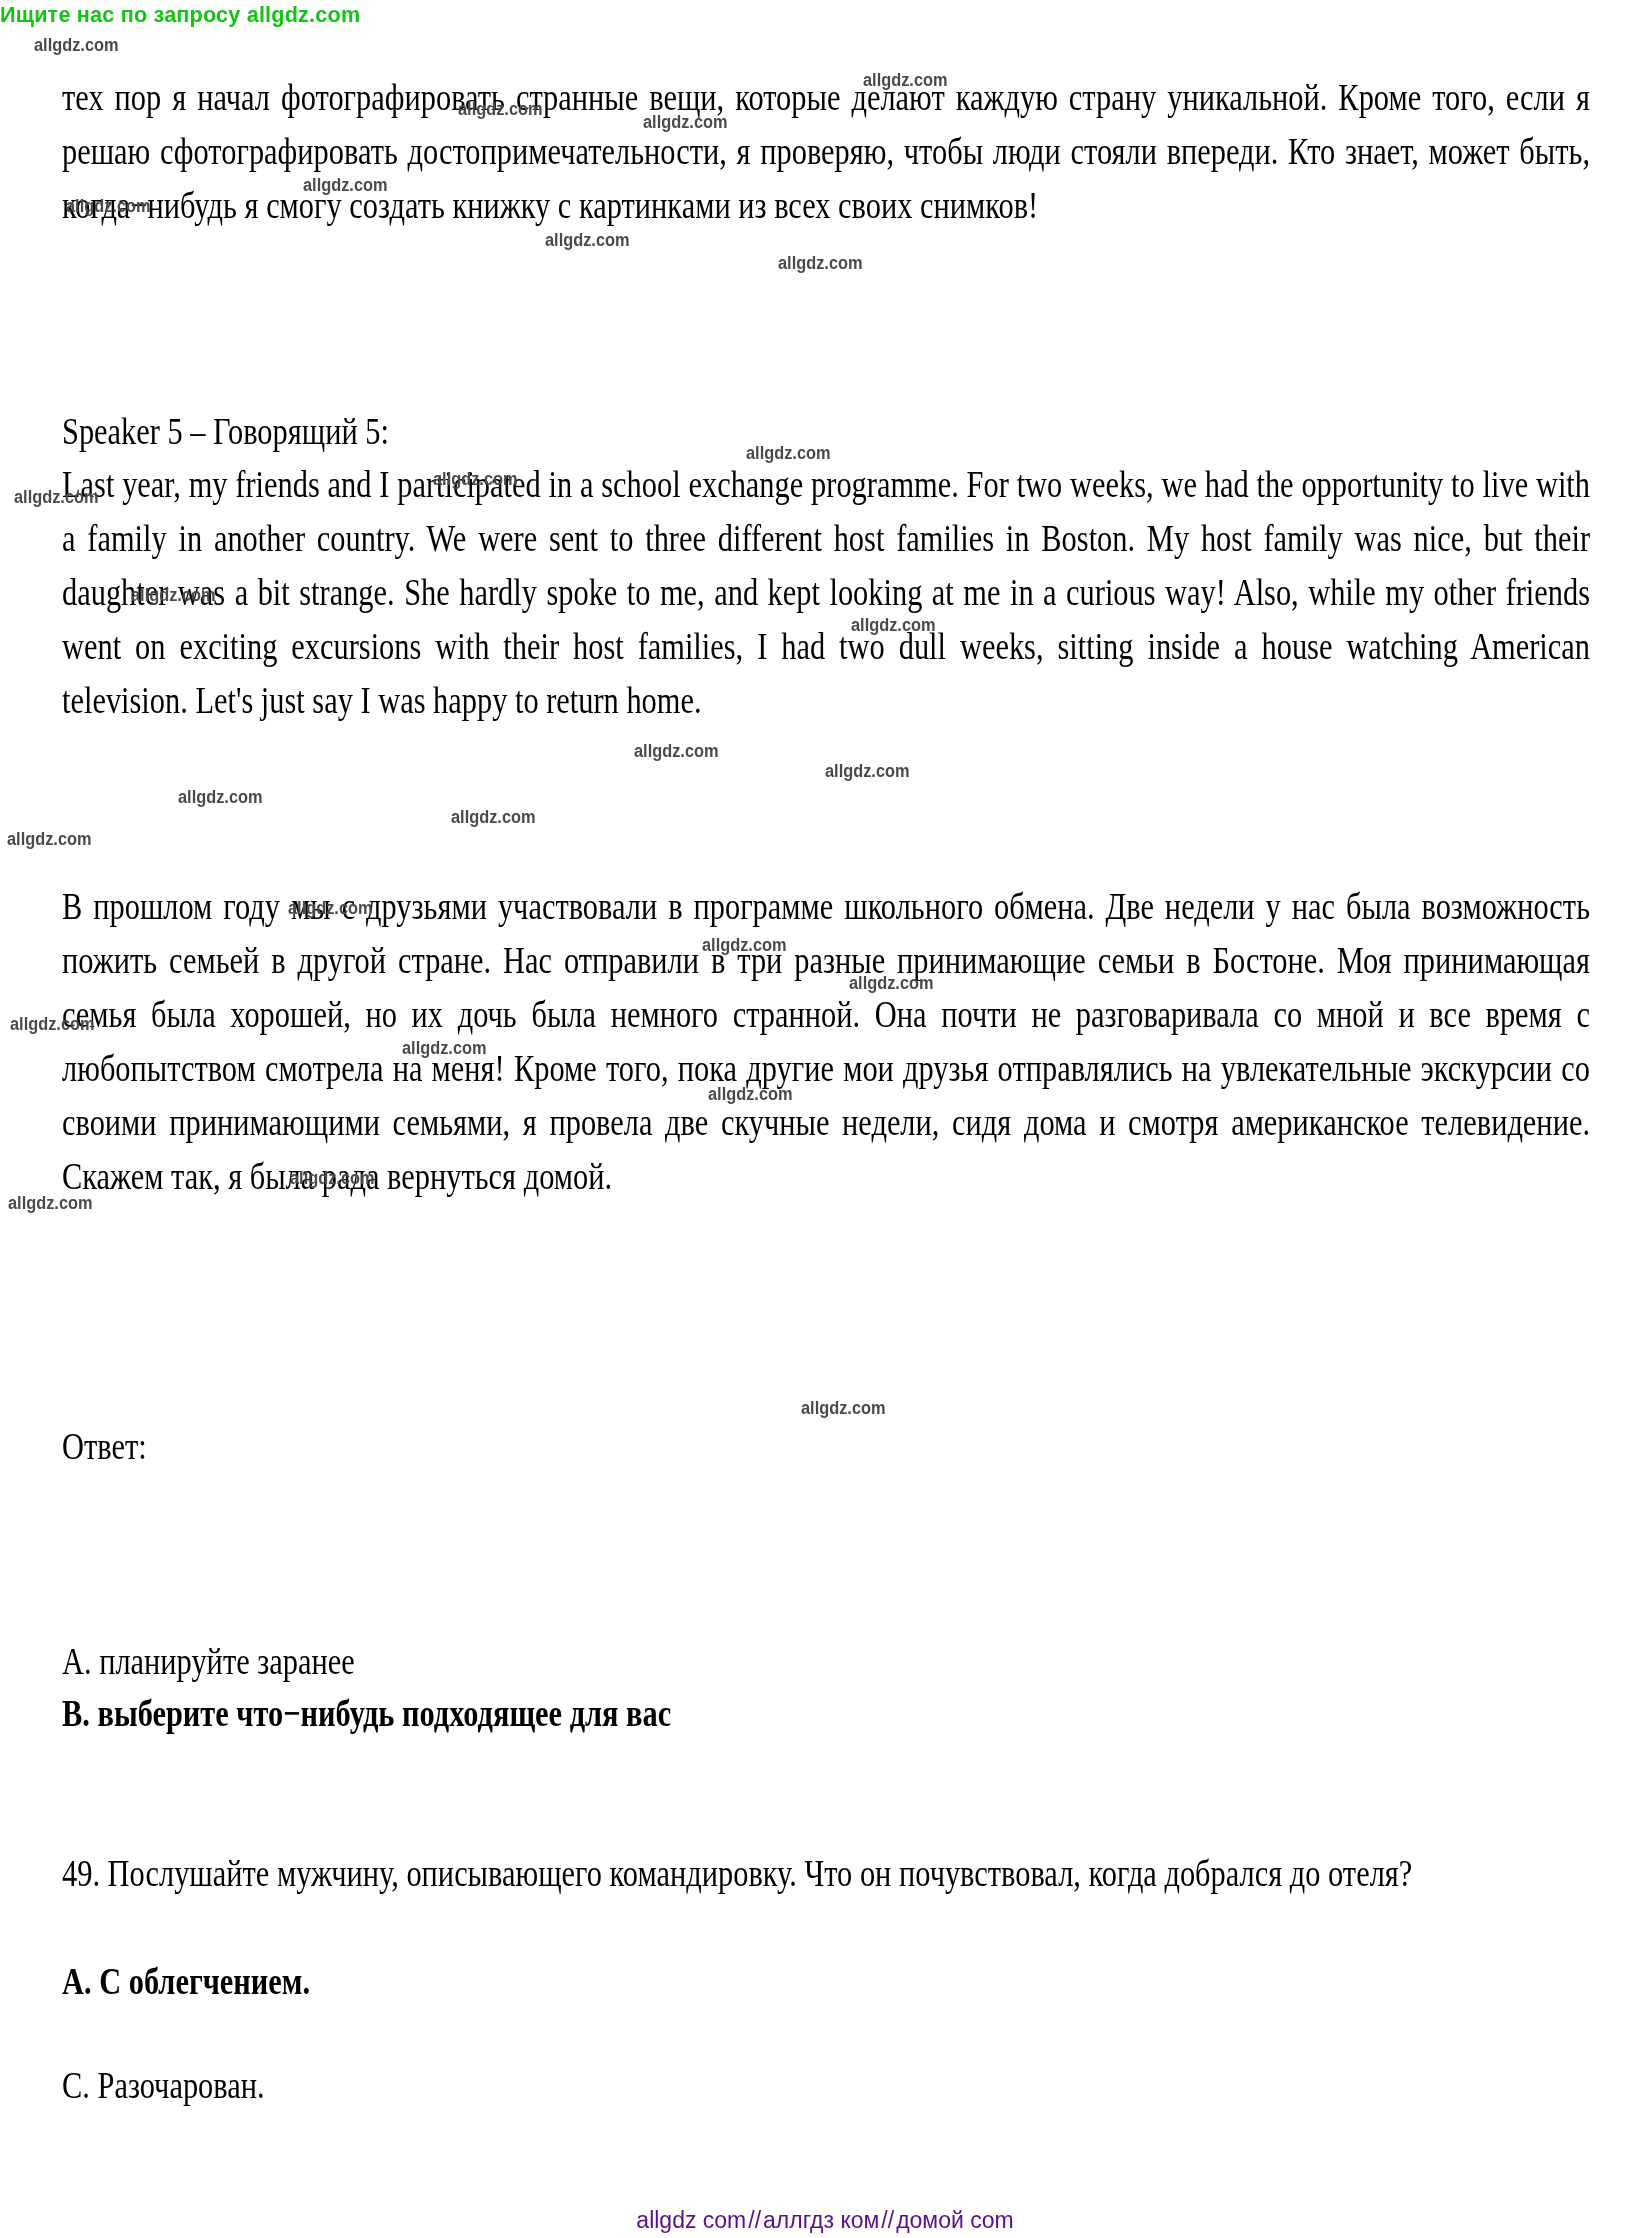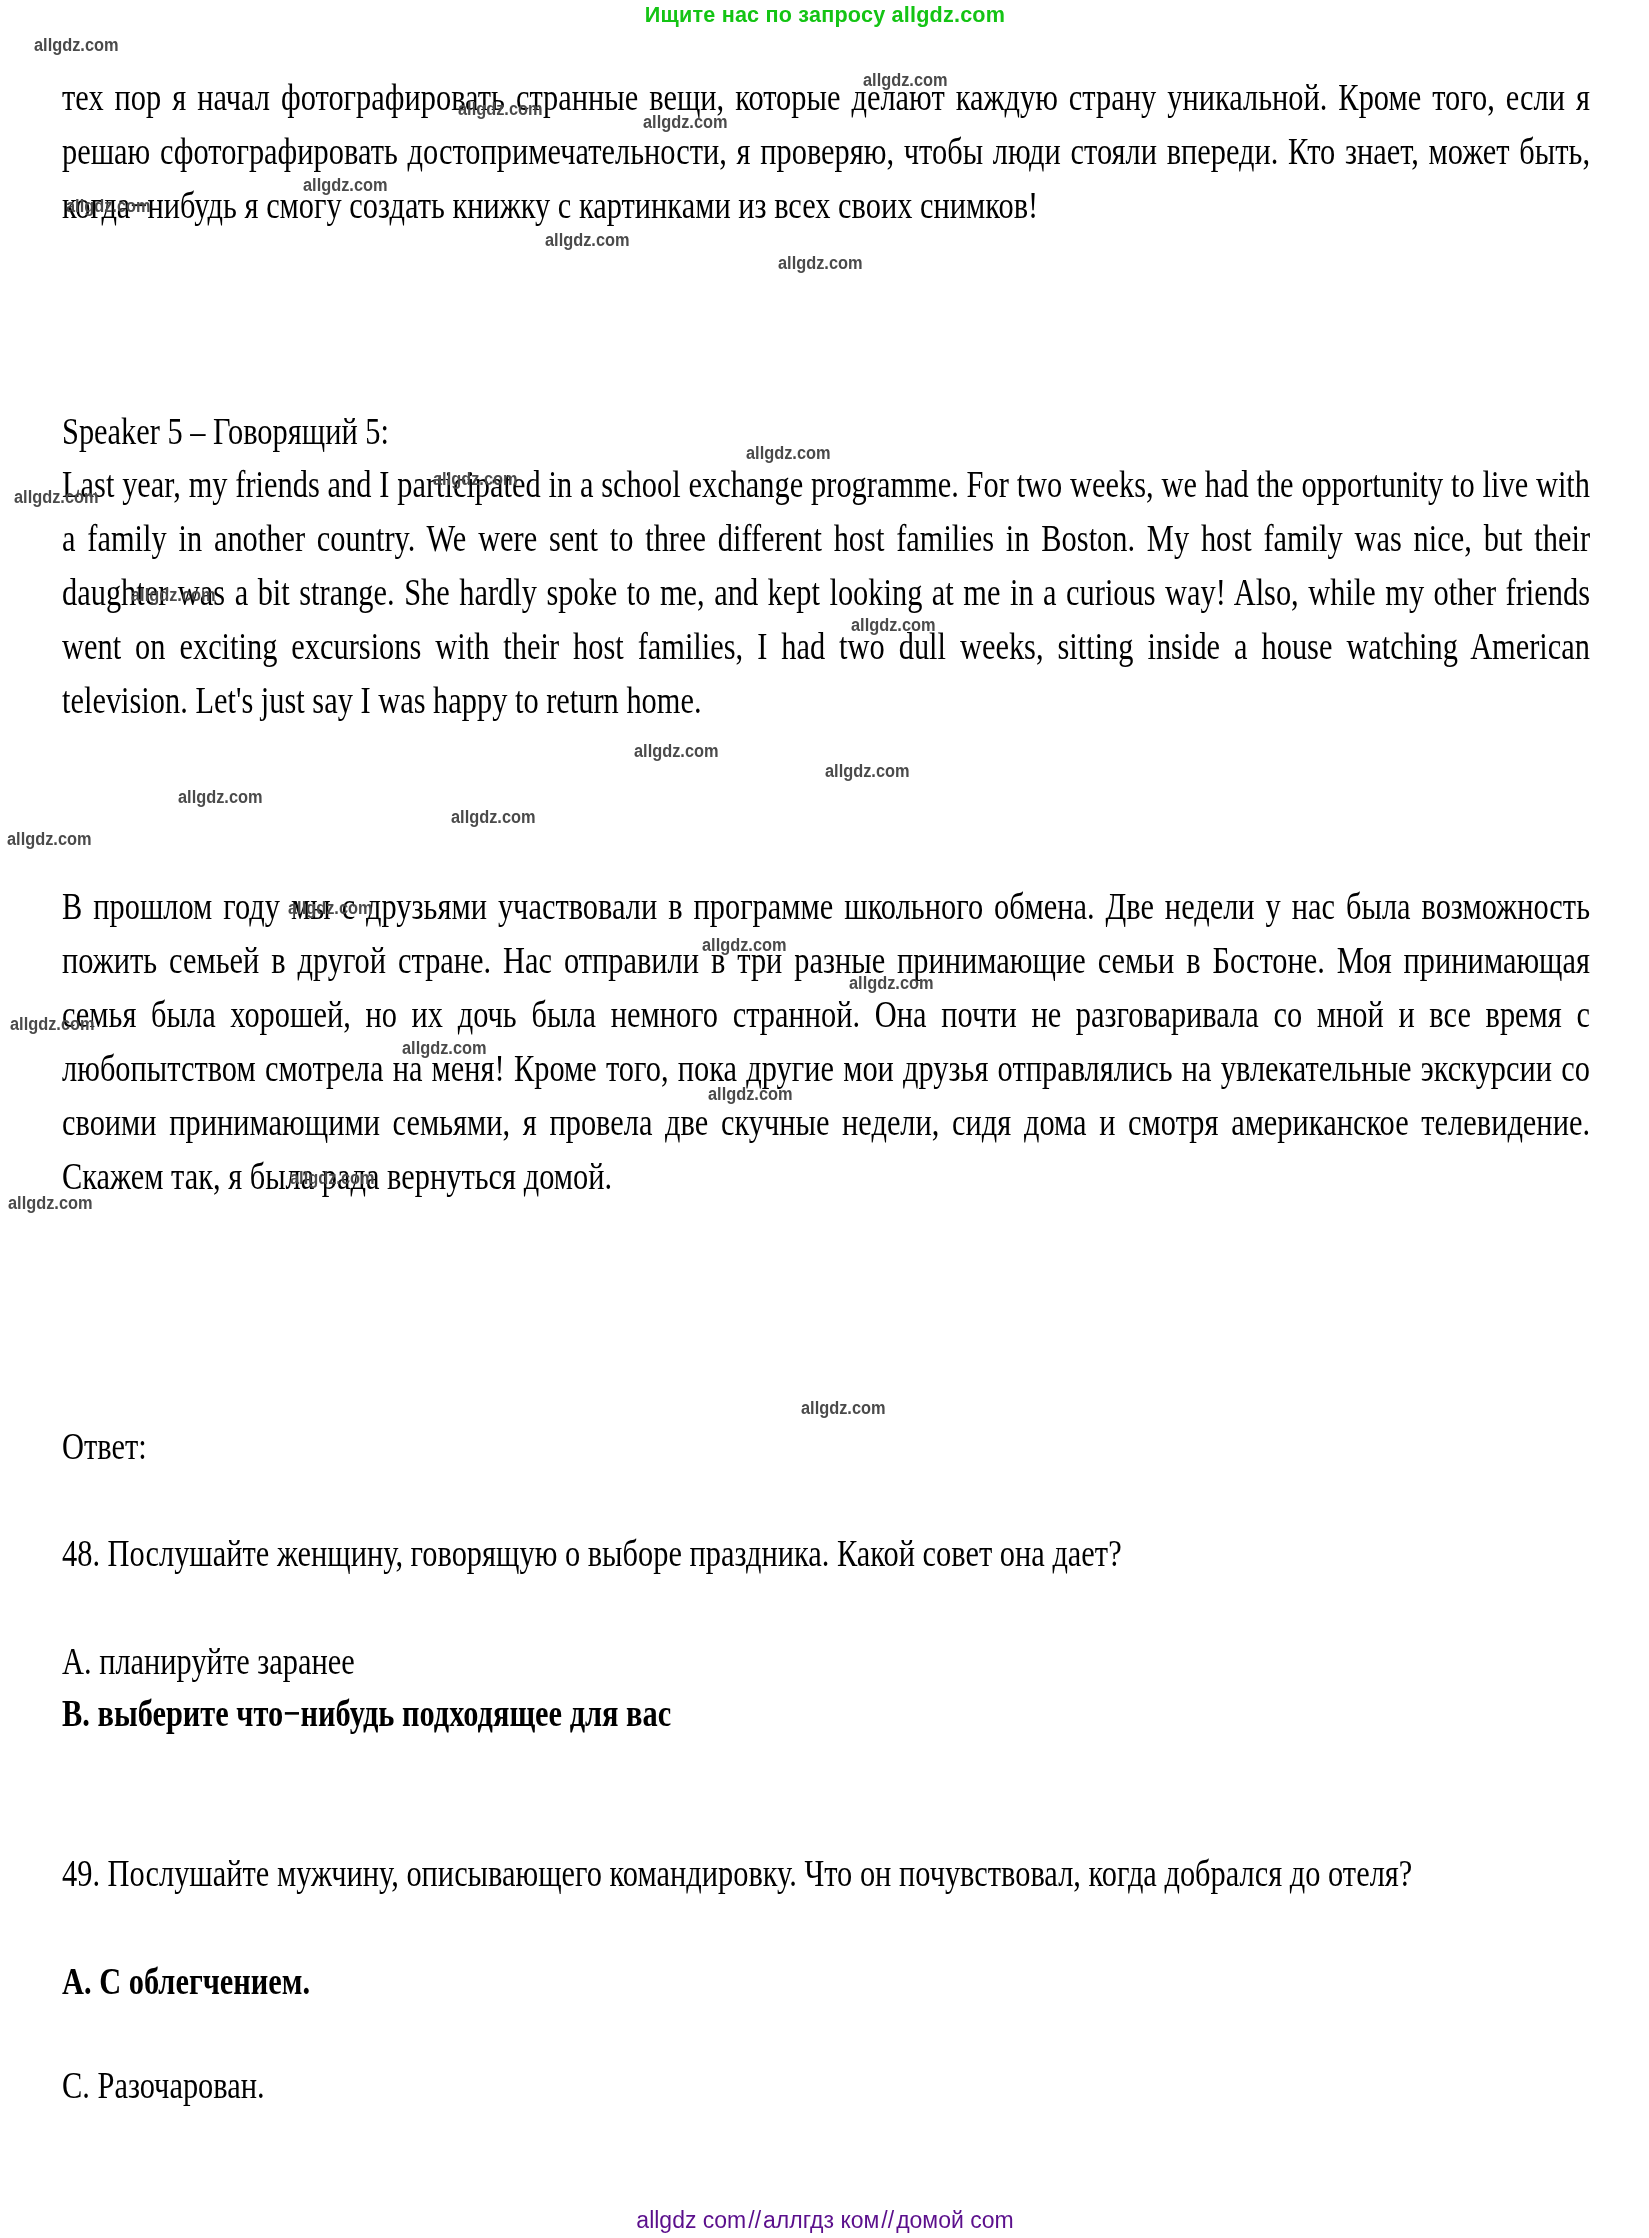--- a/index.html
+++ b/index.html
@@ -16,21 +16,20 @@
     overflow: hidden;
     font-family: "Liberation Serif", "DejaVu Serif", serif;
   }
 
   
   .promo {
     position: absolute;
     top: 1.6px;
     left: 0;
     width: 100%;
-    text-align: center;
     font-family: "Liberation Sans", "DejaVu Sans", sans-serif;
     font-size: 21.6px;
     font-weight: 700;
     color: #14c414;
     letter-spacing: 0.2px;
     white-space: nowrap;
   }
   .para {
     font-family: "Liberation Serif", "DejaVu Serif", serif;
     font-size: 38px;
@@ -111,23 +110,20 @@
   </div>
 
   <div class="blk" id="b-ru">
     <p class="para">В прошлом году мы с друзьями участвовали в программе школьного обмена. Две недели у нас была возможность пожить семьей в другой стране. Нас отправили в три разные принимающие семьи в Бостоне. Моя принимающая семья была хорошей, но их дочь была немного странной. Она почти не разговаривала со мной и все время с любопытством смотрела на меня! Кроме того, пока другие мои друзья отправлялись на увлекательные экскурсии со своими принимающими семьями, я провела две скучные недели, сидя дома и смотря американское телевидение. Скажем так, я была рада вернуться домой.</p>
   </div>
 
   <div class="blk" id="b-answer">
     <p class="para left">Ответ:</p>
   </div>
 
-  <div class="blk" id="b-q48">
-    <p class="para">48. Послушайте женщину, говорящую о выборе праздника. Какой совет она дает?</p>
-  </div>
   <div class="blk" id="b-q48a">
     <p class="para left">A. планируйте заранее</p>
   </div>
   <div class="blk" id="b-q48b">
     <p class="para left bold">B. выберите что−нибудь подходящее для вас</p>
   </div>
 
   <div class="blk" id="b-q49">
     <p class="para">49. Послушайте мужчину, описывающего командировку. Что он почувствовал, когда добрался до отеля?</p>
   </div>

